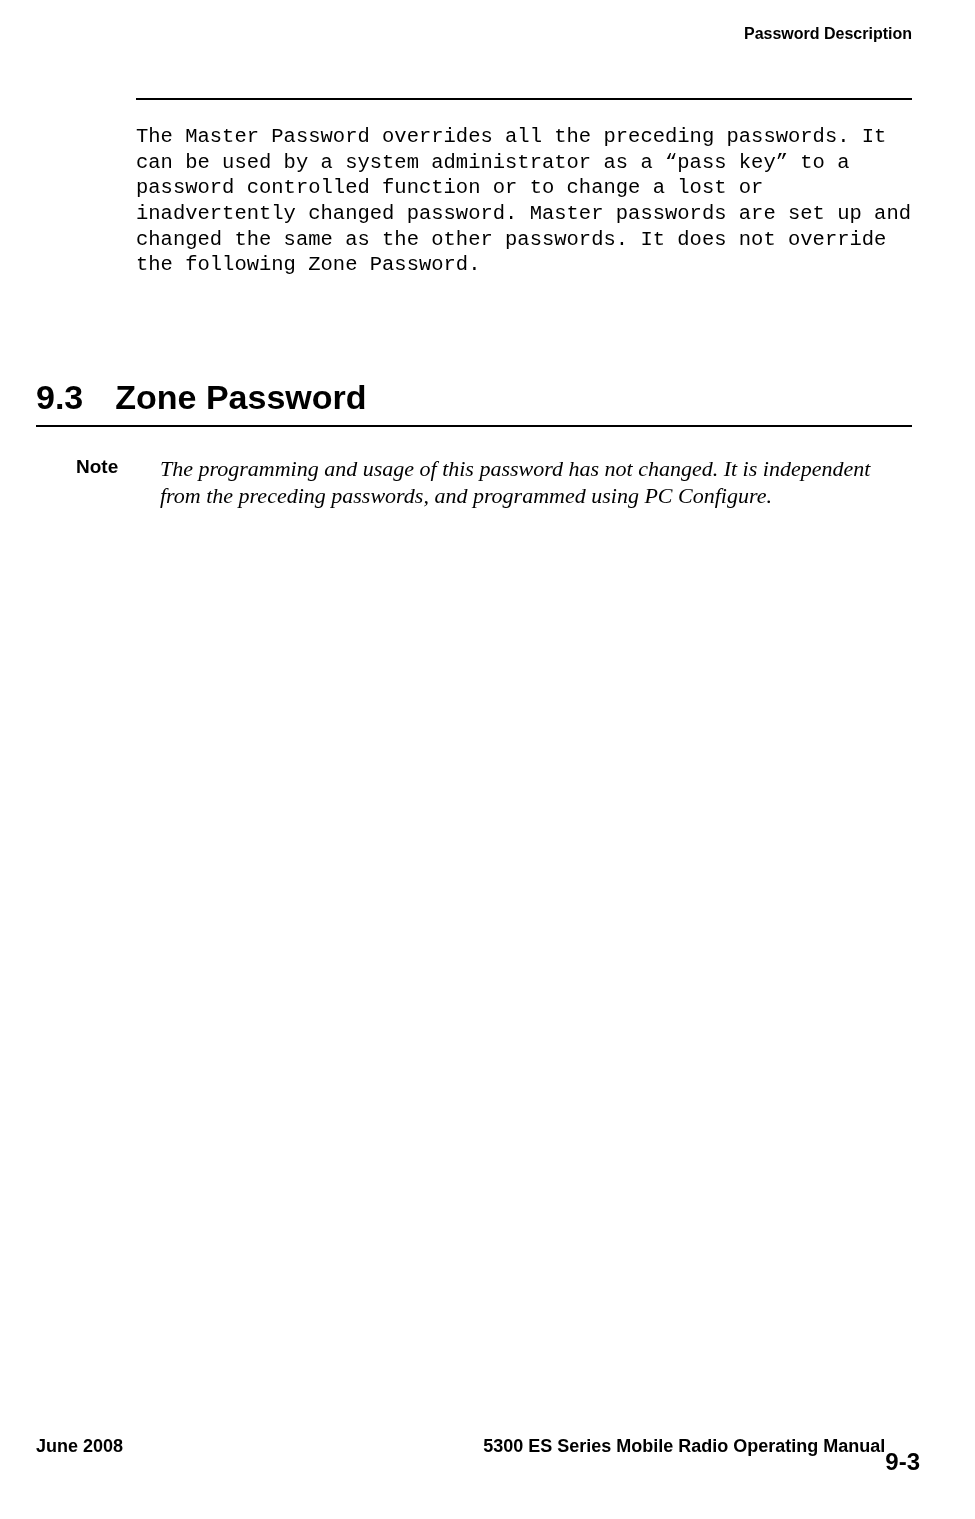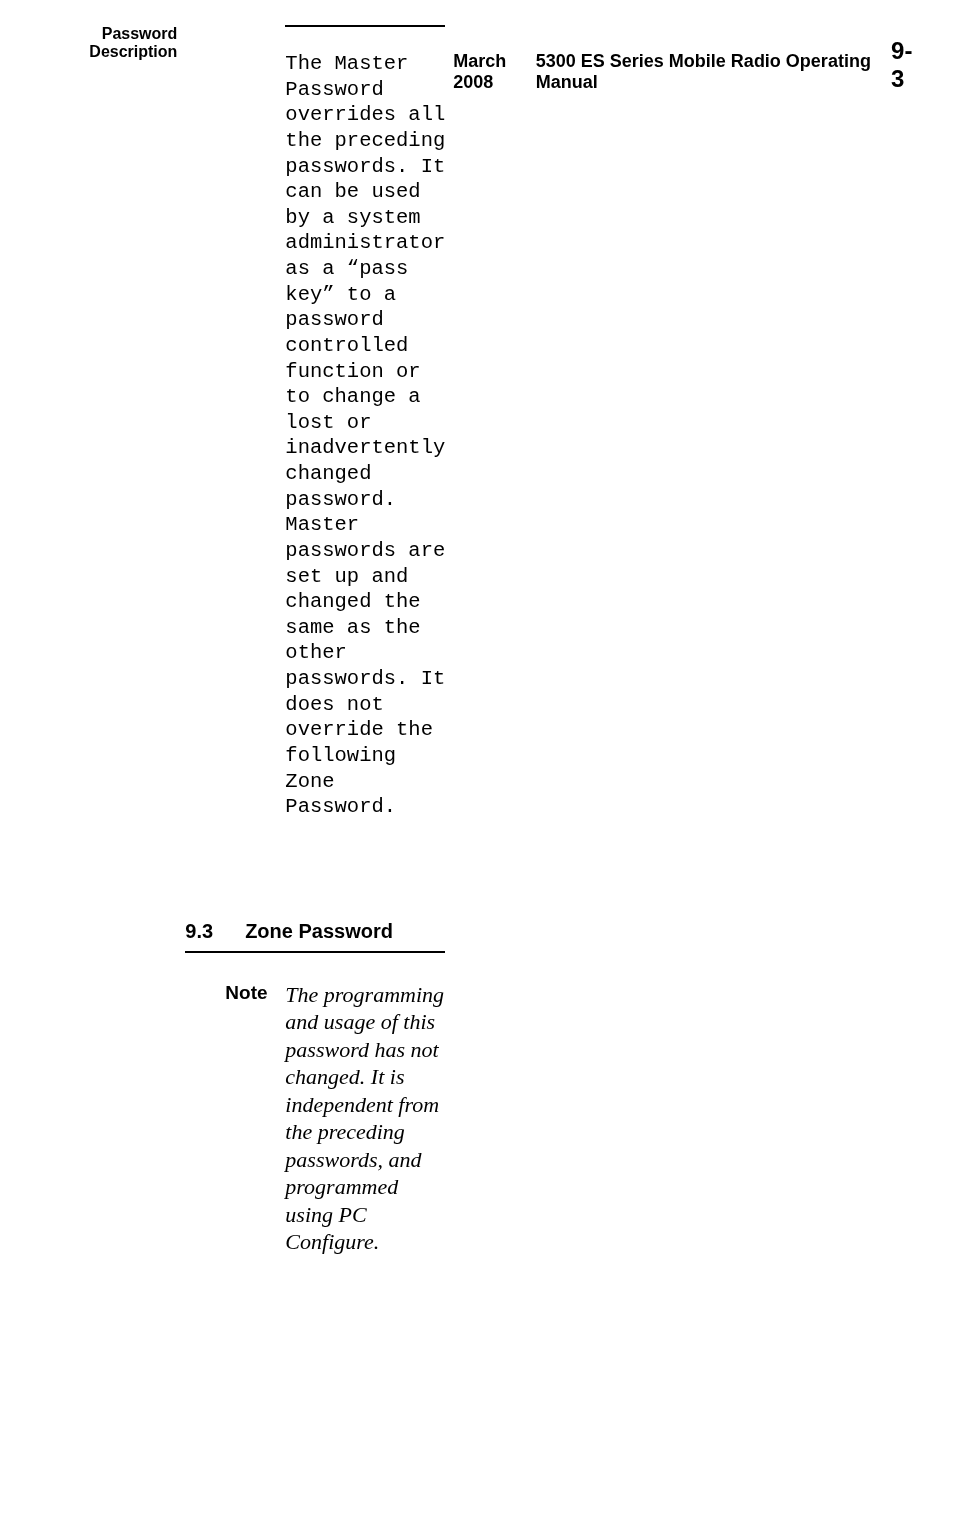--- a/index.html
+++ b/index.html
@@ -13,21 +13,21 @@
       background: #ffffff;
       font-family: "Times New Roman", Times, serif;
       position: relative;
       color: #000000;
     }
     .page {
       width: 100%;
       height: 100%;
       padding: 25px 55px 40px 36px;
       display: flex;
-      flex-direction: row;
+      flex-direction: column;
     }
     .header {
       text-align: right;
       font-family: Arial, Helvetica, sans-serif;
       font-weight: bold;
       font-size: 16px;
       margin-bottom: 55px;
       padding-right: 8px;
     }
     .content {
@@ -55,41 +55,42 @@
       font-size: 20.5px;
       line-height: 1.25;
       margin-left: 100px;
       margin-right: 8px;
       margin-bottom: 20px;
       font-family: Liberation Mono, monospace;
     }
     .section-heading {
       font-family: Arial, Helvetica, sans-serif;
       font-weight: bold;
-      font-size: 20px;
+      font-size: 34px;
       margin-top: 100px;
       margin-bottom: 8px;
       margin-right: 8px;
     }
     .section-number {
       display: inline-block;
       margin-right: 32px;
     }
     .hr-section {
       border: none;
       border-top: 2px solid #000000;
       margin-right: 8px;
       margin-bottom: 28px;
     }
     .note-block {
       display: flex;
       align-items: flex-start;
       margin-left: 40px;
       margin-right: 8px;
       margin-top: 18px;
+      gap: 24px;
     }
     .note-label {
       font-family: Arial, Helvetica, sans-serif;
       font-weight: bold;
       font-size: 19px;
       width: 60px;
       flex-shrink: 0;
       padding-top: 1px;
     }
     .note-text {
@@ -101,22 +102,21 @@
       display: flex;
       justify-content: space-between;
       align-items: baseline;
       font-family: Arial, Helvetica, sans-serif;
       font-weight: bold;
       font-size: 18px;
       padding-bottom: 3px;
     }
     .footer-right {
       display: flex;
-      align-items: flex-end;
-      gap: 20px;
+      align-items: flex-start;
     }
     .footer-page {
       font-size: 24px;
       margin-top: 12px;
     }
   </style>
 </head>
 <body>
 
 <div class="page">
@@ -135,19 +135,19 @@
     <hr class="hr-section">
 
     <div class="note-block">
       <div class="note-label">Note</div>
       <div class="note-text">The programming and usage of this password has not changed. It is independent from the preceding passwords, and programmed using PC Configure.</div>
     </div>
 
   </div>
 
   <div class="footer">
-    <div>March 2008</div>
+    <div>June 2008</div>
     <div class="footer-right">
       <span>5300 ES Series Mobile Radio Operating Manual</span>
       <span class="footer-page">9-3</span>
     </div>
   </div>
 </div>
 
 </body></html>

